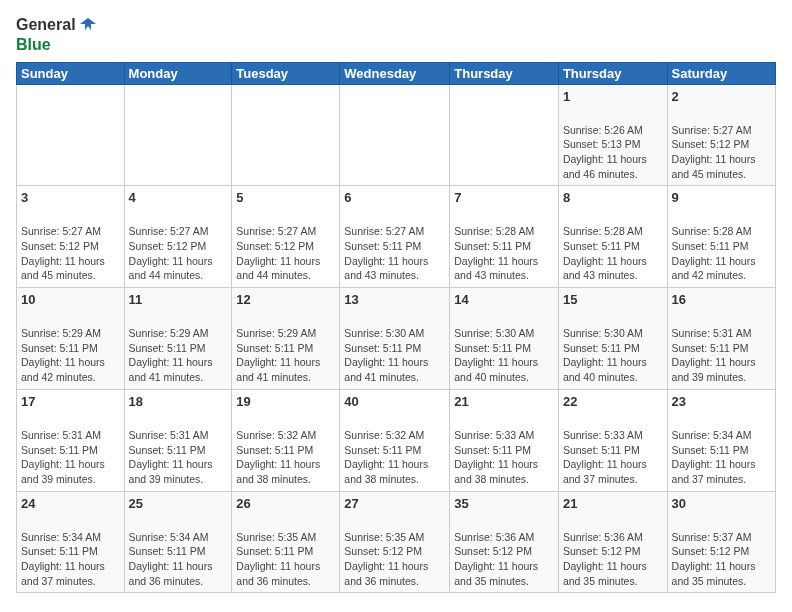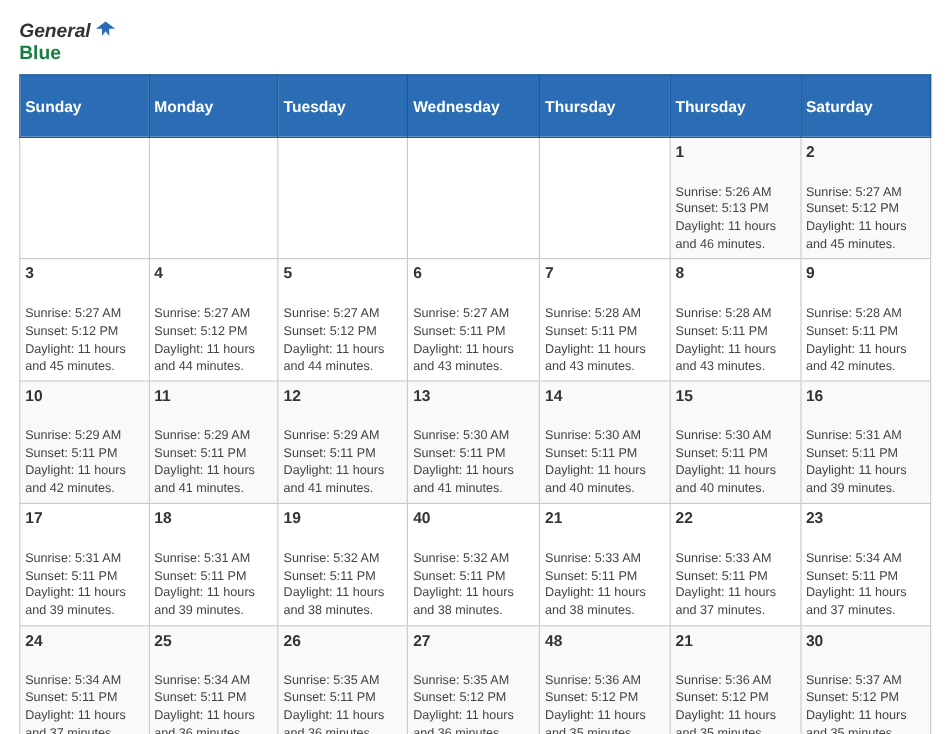--- a/index.html
+++ b/index.html
@@ -34,21 +34,21 @@
       color: #555;
     }
     table {
       width: 100%;
       border-collapse: collapse;
       font-size: 11px;
     }
     thead tr th {
       background: #2a6db5;
       color: #fff;
-      padding: 18px 4px;
+      padding: 3px 4px;
       text-align: left;
       font-size: 13px;
       font-weight: bold;
       border: 1px solid #1a5a9a;
     }
     tbody tr td {
       border: 1px solid #ccc;
       vertical-align: top;
       padding: 4px;
       width: 113px;
@@ -75,21 +75,21 @@
     .empty-cell {
       background: #fff !important;
     }
   </style>
 </head>
 <body>
 
 <div class="header">
   <div class="logo">
   <div style="display:flex;flex-direction:column;line-height:1.1;">
-    <div style="display:flex;align-items:flex-end;gap:2px;font-style:italic;">
+    <div style="display:flex;align-items:flex-start;gap:2px;">
       <span style="font-size:16px;font-weight:bold;color:#333;">General</span>
       <svg width="20" height="20" viewBox="0 0 20 20">
         <polygon points="10,2 18,8 13,8 13,14 10,10 7,14 7,8 2,8" fill="#2a6db5"></polygon>
       </svg>
     </div>
     <span style="font-size:16px;font-weight:bold;color:#15803d;margin-left:0;">Blue</span>
   </div>
 </div>
   <div class="title-block">
     <div class="month-year"></div>
@@ -226,21 +226,21 @@
         </td>
         <td>
           <span class="day-num">26</span>
           <div class="day-info">Sunrise: 5:35 AM<br>Sunset: 5:11 PM<br>Daylight: 11 hours and 36 minutes.</div>
         </td>
         <td>
           <span class="day-num">27</span>
           <div class="day-info">Sunrise: 5:35 AM<br>Sunset: 5:12 PM<br>Daylight: 11 hours and 36 minutes.</div>
         </td>
         <td>
-          <span class="day-num">48</span>
+          <span class="day-num">35</span>
           <div class="day-info">Sunrise: 5:36 AM<br>Sunset: 5:12 PM<br>Daylight: 11 hours and 35 minutes.</div>
         </td>
         <td>
           <span class="day-num">21</span>
           <div class="day-info">Sunrise: 5:36 AM<br>Sunset: 5:12 PM<br>Daylight: 11 hours and 35 minutes.</div>
         </td>
         <td>
           <span class="day-num">30</span>
           <div class="day-info">Sunrise: 5:37 AM<br>Sunset: 5:12 PM<br>Daylight: 11 hours and 35 minutes.</div>
         </td>

